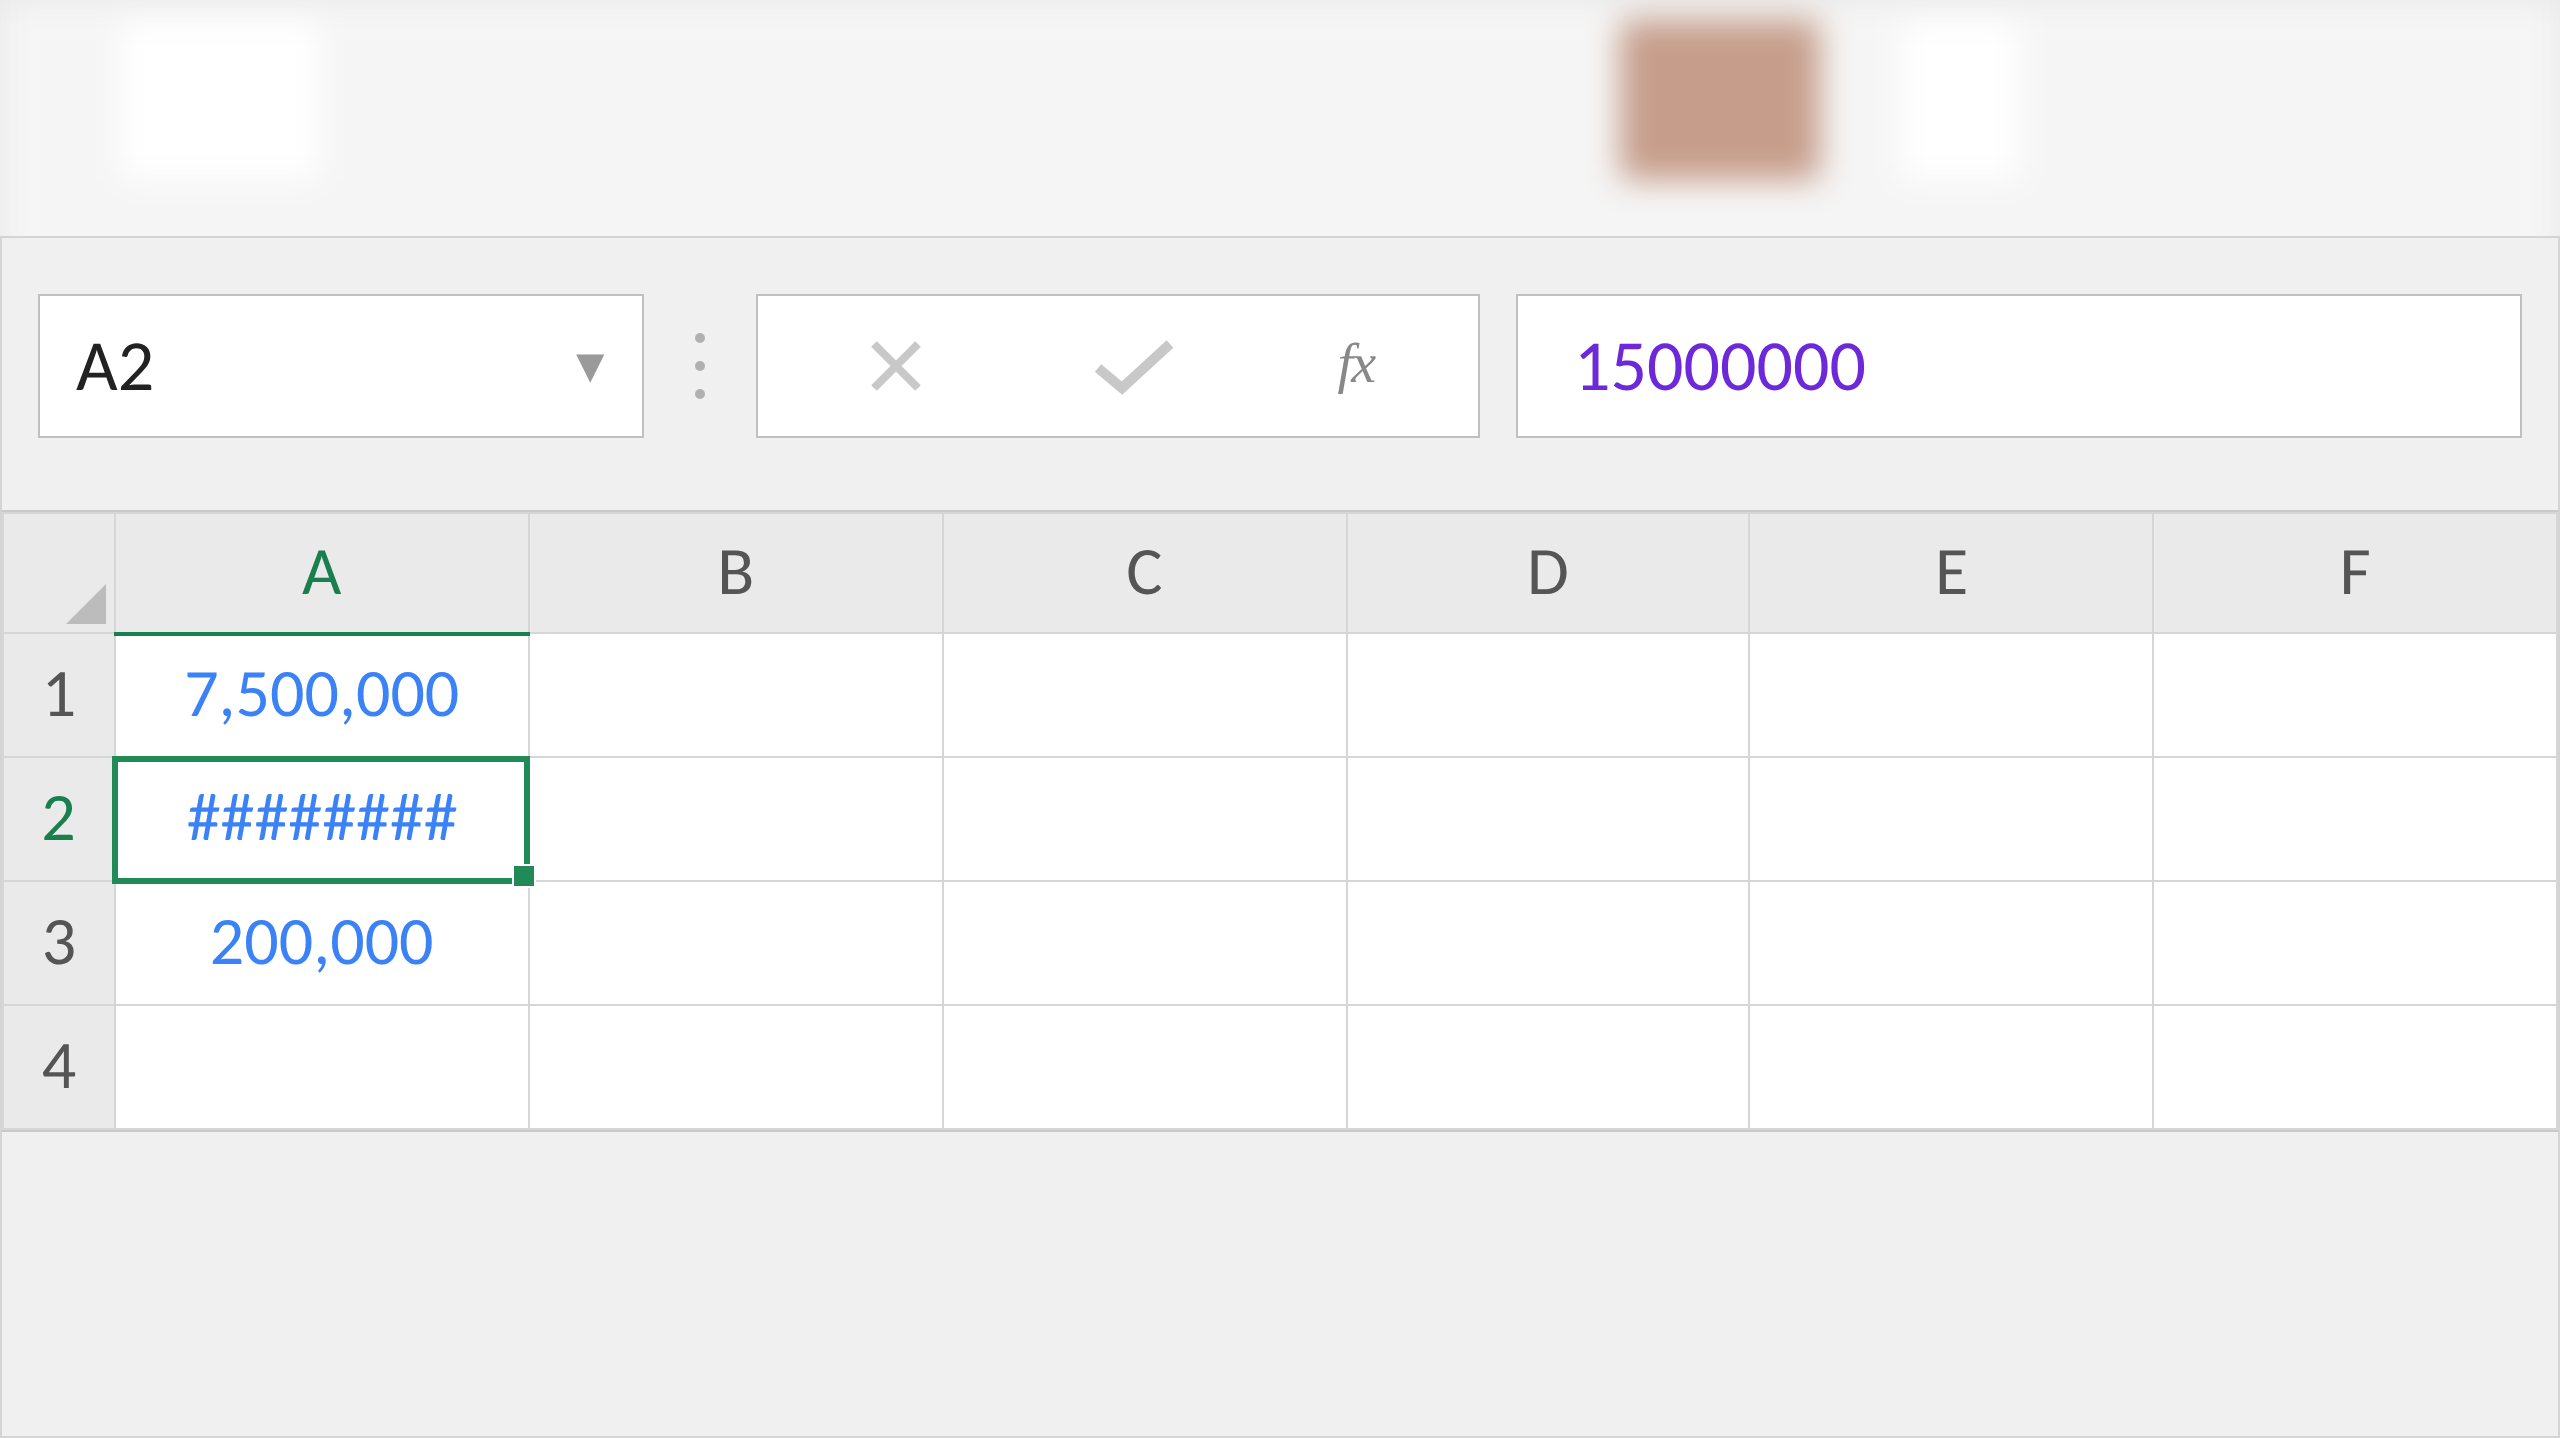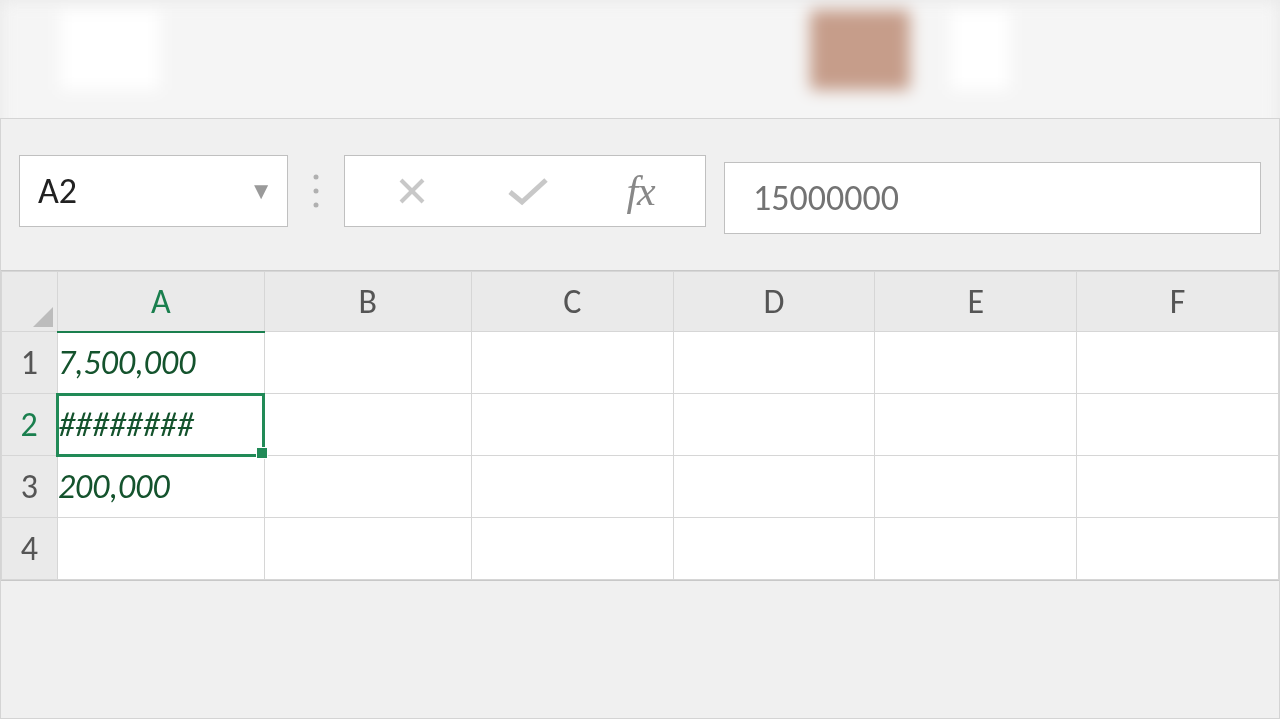--- a/index.html
+++ b/index.html
@@ -36,21 +36,21 @@
     }
 
     .formula-row {
       display: flex;
       align-items: center;
       padding: 28px 18px 18px 18px;
       gap: 18px;
     }
 
     .name-box {
-      width: 269px;
+      width: 303px;
       height: 72px;
       border: 1px solid #c0c0c0;
       background: #fff;
       display: flex;
       align-items: center;
       justify-content: space-between;
       padding: 0 14px 0 18px;
       font-size: 36px;
       color: #222;
     }
@@ -80,36 +80,35 @@
     }
     .formula-buttons .icon {
       color: #c8c8c8;
       display: inline-flex;
       align-items: center;
       justify-content: center;
     }
     .fx-label {
       font-family: Georgia, "Times New Roman", serif;
       font-style: italic;
-      font-size: 42px;
+      font-size: 28px;
       color: #888;
       letter-spacing: -1px;
     }
 
     .formula-input {
       flex: 1;
       height: 72px;
       border: 1px solid #c0c0c0;
       background: #fff;
       display: flex;
       align-items: center;
       padding: 0 28px;
       font-size: 36px;
-      color: #737373;
-      margin-top: 15px;
+      color: #6d28d9;
     }
 
     .grid-area {
       margin-top: 18px;
       background: #fff;
       border-top: 1px solid #c8c8c8;
       border-bottom: 1px solid #c8c8c8;
       overflow: hidden;
     }
 
@@ -164,26 +163,25 @@
     }
     .row-h.selected {
       border-right: 2px solid #1a7f4e !important;
       color: #1a7f4e;
     }
 
     .cell {
       height: 62px;
       background: #fff;
       font-size: 34px;
-      color: #14532d;
-      text-align: left;
+      color: #3b82f6;
+      text-align: center;
       padding: 0 10px 0 4px;
       vertical-align: middle;
       position: relative;
-      font-style: italic;
     }
     .cell.selected {
       outline: 3px solid #218a57;
       outline-offset: -2px;
       z-index: 2;
     }
     .cell.selected::after {
       content: "";
       position: absolute;
       right: -4px;

